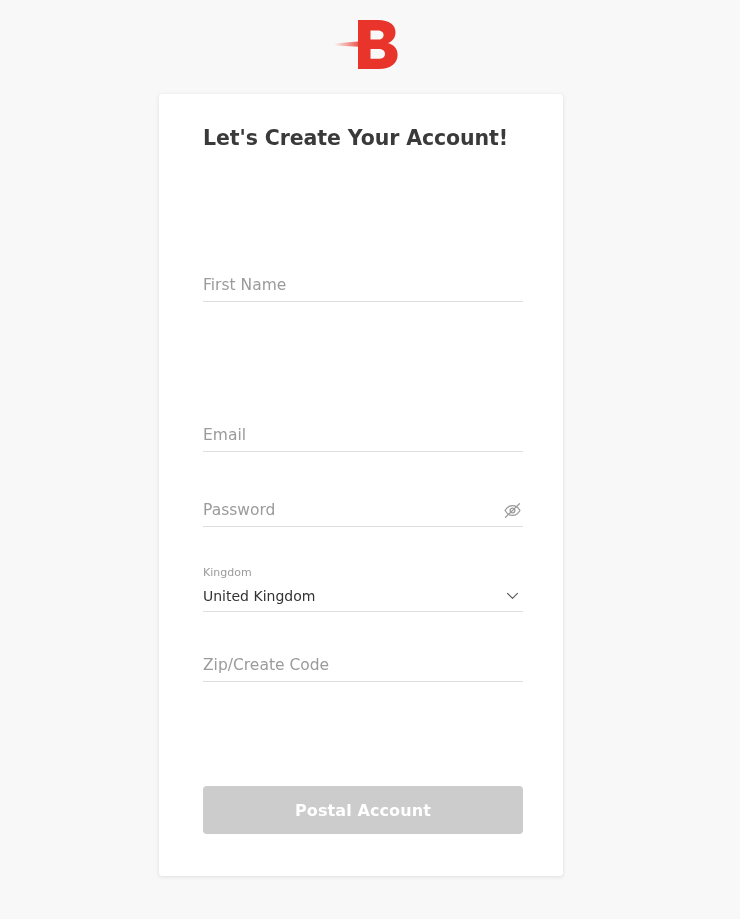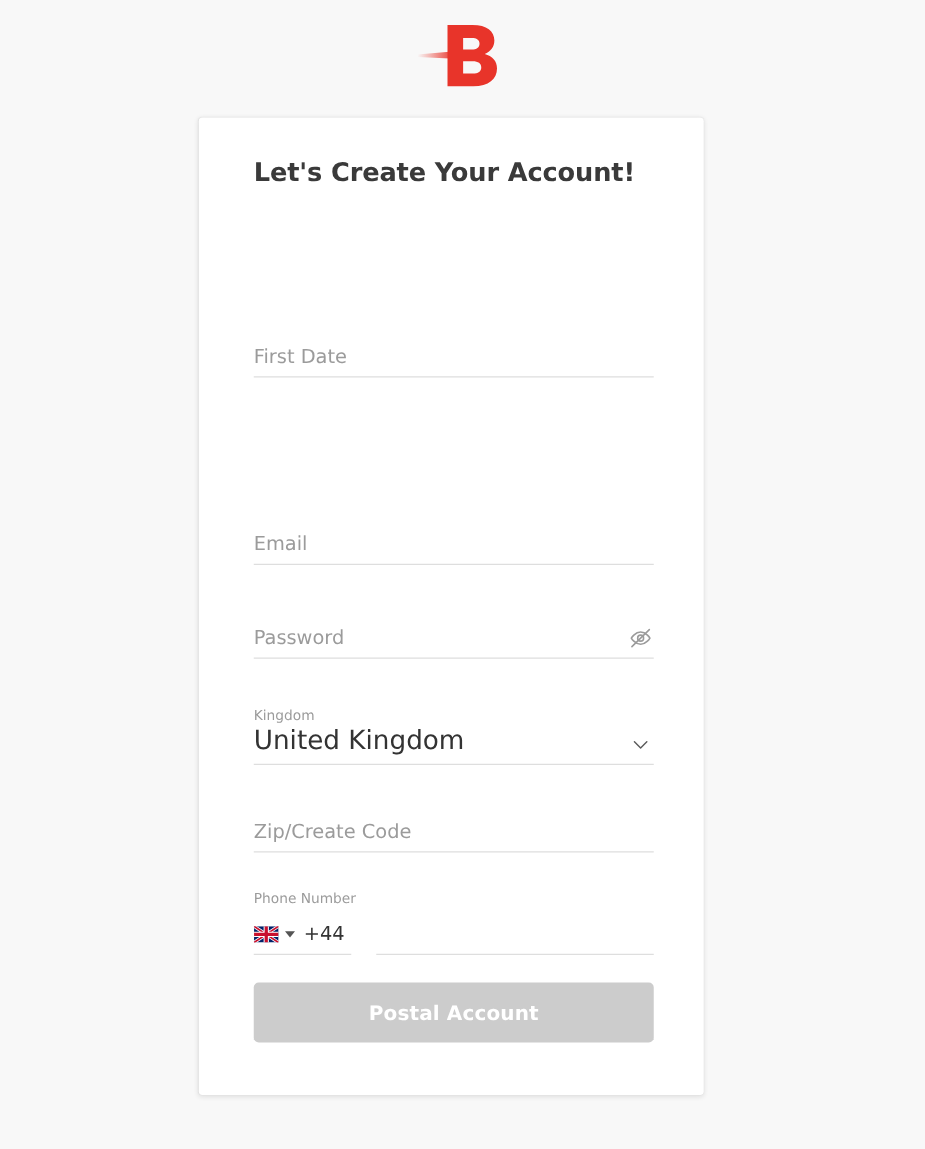--- a/index.html
+++ b/index.html
@@ -79,21 +79,21 @@
     bottom: 7px;
     font-size: 15.5px;
     color: #9b9b9b;
     font-weight: 400;
     white-space: nowrap;
   }
   .field .val {
     position: absolute;
     left: 0;
     bottom: 7px;
-    font-size: 21px;
+    font-size: 14px;
     color: #333333;
     font-weight: 400;
     white-space: nowrap;
   }
   .field .flabel {
     position: absolute;
     left: 0;
     top: -6px;
     font-size: 11px;
     color: #9b9b9b;
@@ -234,21 +234,21 @@
                C51 34.7 48.6 33 44.2 33 Z" fill="#e8342a"></path>
     </svg>
   </div>
 
   <div class="card">
     <div class="card-inner">
 
       <div class="title">Let's Create Your Account!</div>
 
       <div class="field f-first">
-        <span class="ph">First Date</span>
+        <span class="ph">First Name</span>
       </div>
 
 
       <div class="field f-password">
         <span class="ph">Password</span>
         <span class="trail-icon">
           <svg width="19" height="19" viewBox="0 0 24 24" fill="none" stroke="#9b9b9b" stroke-width="1.6" stroke-linecap="round" stroke-linejoin="round">
             <path d="M2.6 12s3.6-6.2 9.4-6.2S21.4 12 21.4 12 17.8 18.2 12 18.2 2.6 12 2.6 12Z"></path>
             <circle cx="12" cy="12" r="3"></circle>
             <line x1="3.2" y1="20.6" x2="20.8" y2="3.4"></line>
@@ -267,39 +267,20 @@
           <svg width="17" height="17" viewBox="0 0 24 24" fill="none" stroke="#5a5a5a" stroke-width="1.6" stroke-linecap="round" stroke-linejoin="round">
             <polyline points="5 9 12 16 19 9"></polyline>
           </svg>
         </span>
       </div>
 
       <div class="field f-zip">
         <span class="ph">Zip/Create Code</span>
       </div>
 
-      <div class="phone-row">
-        <span class="phone-label">Phone Number</span>
-
-        <div class="phone-cc">
-          <svg class="flag" viewBox="0 0 60 40">
-            <rect width="60" height="40" fill="#012169"></rect>
-            <path d="M0,0 L60,40 M60,0 L0,40" stroke="#ffffff" stroke-width="8"></path>
-            <path d="M0,0 L60,40 M60,0 L0,40" stroke="#C8102E" stroke-width="4"></path>
-            <path d="M30,0 V40 M0,20 H60" stroke="#ffffff" stroke-width="13"></path>
-            <path d="M30,0 V40 M0,20 H60" stroke="#C8102E" stroke-width="8"></path>
-          </svg>
-          <span class="cc-caret"></span>
-          <span class="cc-code">+44</span>
-        </div>
-
-        <div class="phone-input">
-          <span class="ph"></span>
-        </div>
-      </div>
 
       <div class="field f-dob">
         <span class="ph">Date of Birth</span>
       </div>
 
       <div class="btn-holder">
         <button class="submit-btn" disabled="">Postal Account</button>
       </div>
 
     </div>

